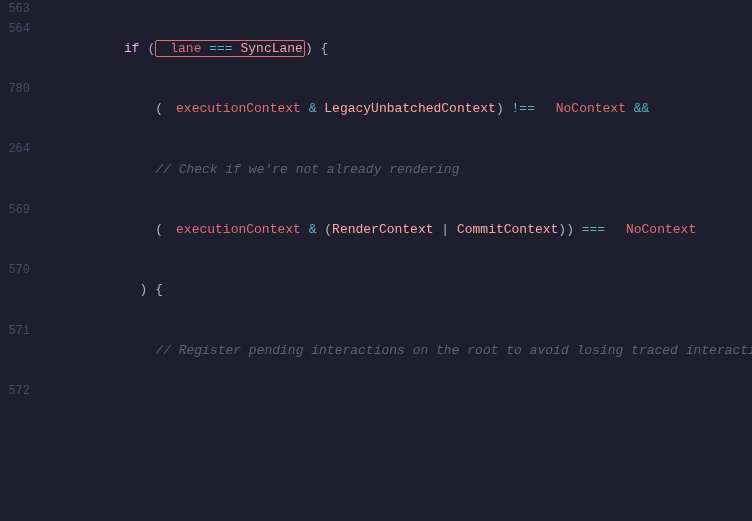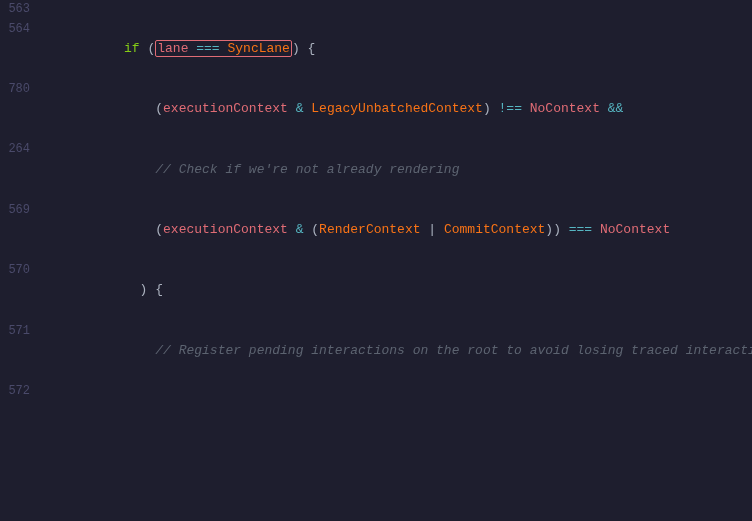--- a/index.html
+++ b/index.html
@@ -32,23 +32,23 @@
       text-align: right;
       padding-right: 12px;
       user-select: none;
       font-size: 12px;
     }
     .line-content {
       flex: 1;
       padding-left: 4px;
     }
     
-    .kw { color: #84cc16; } 
-    .fn { color: #f97316; } 
-    .var { color: #e06c75; } 
+    .kw { color: #f0abfc; } 
+    .fn { color: #fca5a5; } 
+    .var { color: #e06c75; margin-left: 13px; } 
     .op { color: #56b6c2; } 
     .cm { color: #5c6370; font-style: italic; }
     .punct { color: #abb2bf; }
     .highlight-box {
       display: inline;
       border: 1.5px solid #e06c75;
       border-radius: 2px;
       padding: 0 1px;
     }
   </style>

